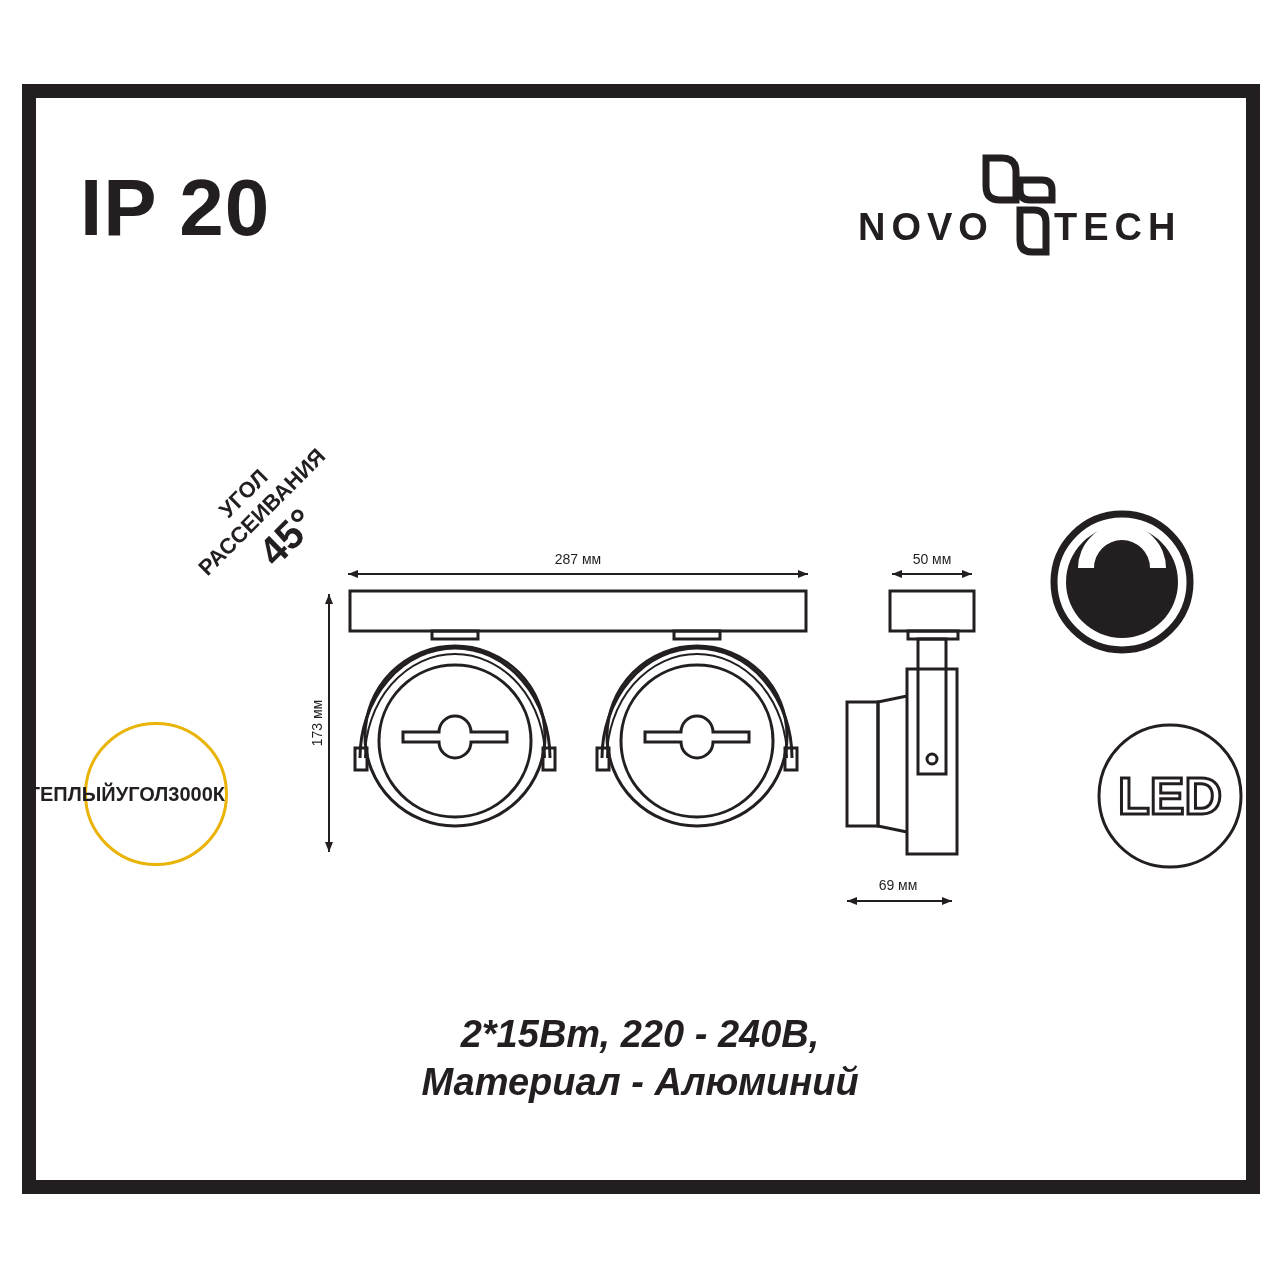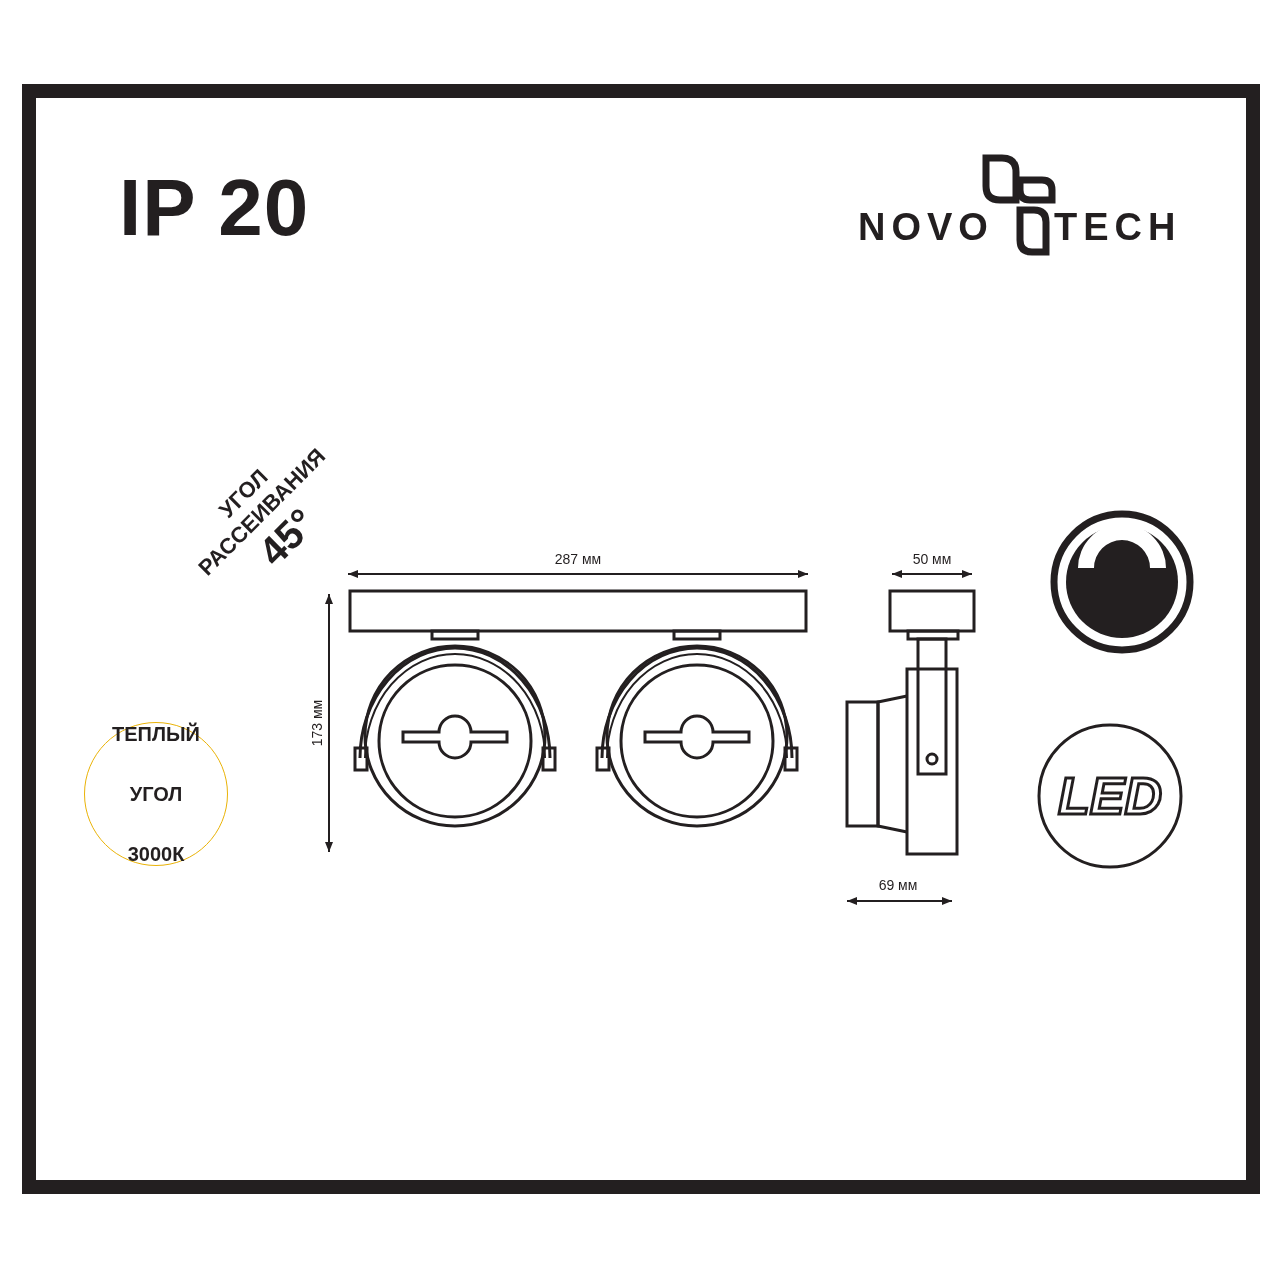--- a/index.html
+++ b/index.html
@@ -1,27 +1,27 @@
 <!DOCTYPE html>
 <html><head>
   <meta charset="utf-8">
   <style>
     html, body { margin: 0; padding: 0; background: #ffffff; }
     body { width: 1280px; height: 1280px; position: relative; overflow: hidden;
            font-family: "Liberation Sans", sans-serif; color: #231f20; }
     .frame { position: absolute; left: 22px; top: 84px; width: 1210px; height: 1082px;
              border: 14px solid #231f20; background: #fff; }
     .abs { position: absolute; }
-    .ip { left: 80px; top: 168px; font-size: 80px; font-weight: bold; letter-spacing: 1px; line-height: 1; margin-left: 39px; }
+    .ip { left: 80px; top: 168px; font-size: 80px; font-weight: bold; letter-spacing: 1px; line-height: 1; }
     .brand { left: 848px; top: 150px; width: 360px; height: 120px; margin-left: 10px; }
     .angle { left: 150px; top: 470px; width: 240px; height: 100px; transform: rotate(-45deg);
              transform-origin: center; text-align: center; font-weight: bold; font-size: 22px; line-height: 26px; }
     .angle .deg { font-size: 40px; line-height: 44px; }
-    .badge { border: 1px solid #eab308; border-radius: 50%; display: flex; flex-direction: column;
-             align-items: center; justify-content: space-between; text-align: center; box-sizing: border-box; }
+    .badge { border: 3px solid #eab308; border-radius: 50%; display: flex; flex-direction: row;
+             align-items: center; justify-content: flex-end; text-align: center; box-sizing: border-box; }
     .warm { left: 84px; top: 722px; width: 144px; height: 144px; font-weight: bold; font-size: 20px; line-height: 22px; }
     .spec { left: 300px; top: 1010px; width: 680px; text-align: center; font-weight: bold;
             font-style: italic; font-size: 38px; line-height: 48px; }
     svg text { font-family: "Liberation Sans", sans-serif; }
   </style>
 </head>
 <body>
 
 <div class="frame"></div>
 
@@ -53,21 +53,21 @@
 </div>
 
 <div class="abs" style="left:1050px; top:510px; width:144px; height:144px;">
   <svg width="144" height="144" viewBox="0 0 144 144">
     <circle cx="72" cy="72" r="68" fill="none" stroke="#231f20" stroke-width="7"></circle>
     <circle cx="72" cy="72" r="56" fill="#231f20"></circle>
     <path d="M28 58 A44 44 0 0 1 116 58 L100 58 A28 28 0 0 0 44 58 Z" fill="#ffffff"></path>
   </svg>
 </div>
 
-<div class="abs" style="left:1036px; top:722px; width:148px; height:148px;font-style:italic;">
+<div class="abs" style="left:1096px; top:722px; width:148px; height:148px;">
   <svg width="148" height="148" viewBox="0 0 148 148">
     <circle cx="74" cy="74" r="71" fill="none" stroke="#231f20" stroke-width="3"></circle>
     <text x="74" y="92" text-anchor="middle" font-size="52" font-weight="bold" fill="#ffffff" stroke="#231f20" stroke-width="3">LED</text>
   </svg>
 </div>
 
 <div class="abs" style="left:300px; top:536px; width:700px; height:380px;">
   <svg width="700" height="380" viewBox="0 0 700 380" fill="none" stroke="#231f20" stroke-width="3">
 
     <line x1="48" y1="38" x2="508" y2="38" stroke-width="2"></line>
@@ -112,13 +112,15 @@
     <rect x="607" y="133" width="50" height="185"></rect>
     <path d="M607 160 L578 166 V290 L607 296"></path>
     <rect x="547" y="166" width="31" height="124"></rect>
     <line x1="547" y1="365" x2="652" y2="365" stroke-width="2"></line>
     <path d="M547 365 l10 -4 v8 z M652 365 l-10 -4 v8 z" fill="#231f20" stroke="none"></path>
     <text x="598" y="354" text-anchor="middle" font-size="14" fill="#231f20" stroke="none">69 мм</text>
   </svg>
 </div>
 
 <div class="abs spec">
+  <div>2*15Вт, 220 - 240В,</div>
+  <div>Материал - Алюминий</div>
 </div>
 
 </body></html>

